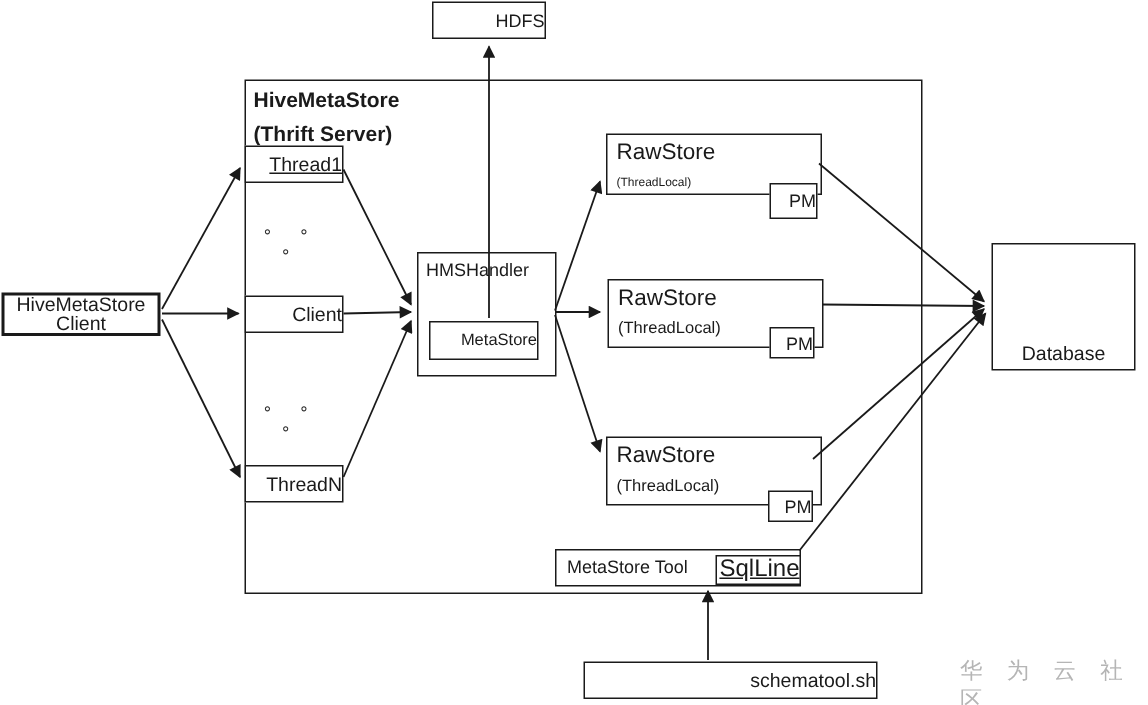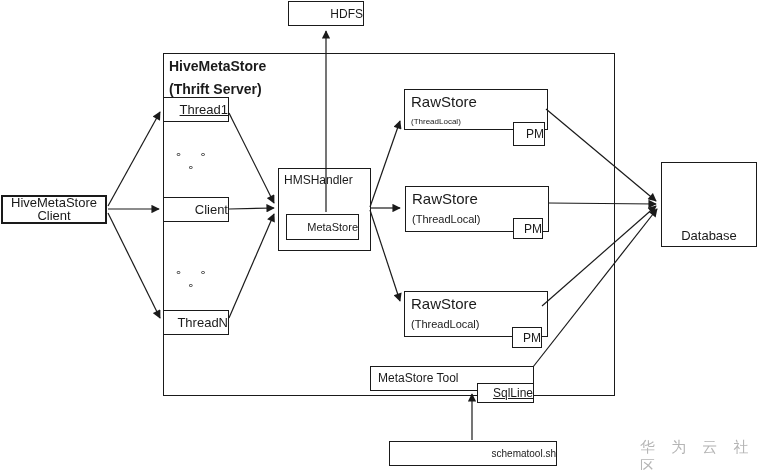--- a/index.html
+++ b/index.html
@@ -48,23 +48,23 @@
   .pm{font-size:12px;margin-top:23px;}
   .pm1{left:108px;top:9px;width:32px;height:24px;}
   .pm2{left:107px;top:8px;width:30px;height:21px;}
   .pm3{left:107px;top:12px;width:30px;height:21px;}
   
   .database{left:661px;top:162px;width:96px;height:85px;flex-direction:column;
             font-size:13px;line-height:20px;}
   
   .mt{left:370px;top:366px;width:164px;height:25px;}
   .mt-label{left:7px;top:4px;font-size:12px;}
-  .sqlline{left:106px;top:16px;width:57px;height:20px;font-size:12px;text-decoration:underline;}
+  .sqlline{left:106px;top:3px;width:57px;height:20px;font-size:16px;text-decoration:underline;}
   
-  .schematool{left:389px;top:441px;width:168px;height:25px;font-size:10px;}
+  .schematool{left:389px;top:441px;width:196px;height:25px;font-size:13px;}
   
   .watermark{position:absolute;left:640px;top:438px;font-size:15px;font-weight:500;
              letter-spacing:6px;color:#b5b5b5;}
   
   .wires{position:absolute;left:0;top:0;width:765px;height:470px;pointer-events:none;}
   .wires line{stroke:#1a1a1a;stroke-width:1.2;}
 </style>
 </head>
 <body>
 

